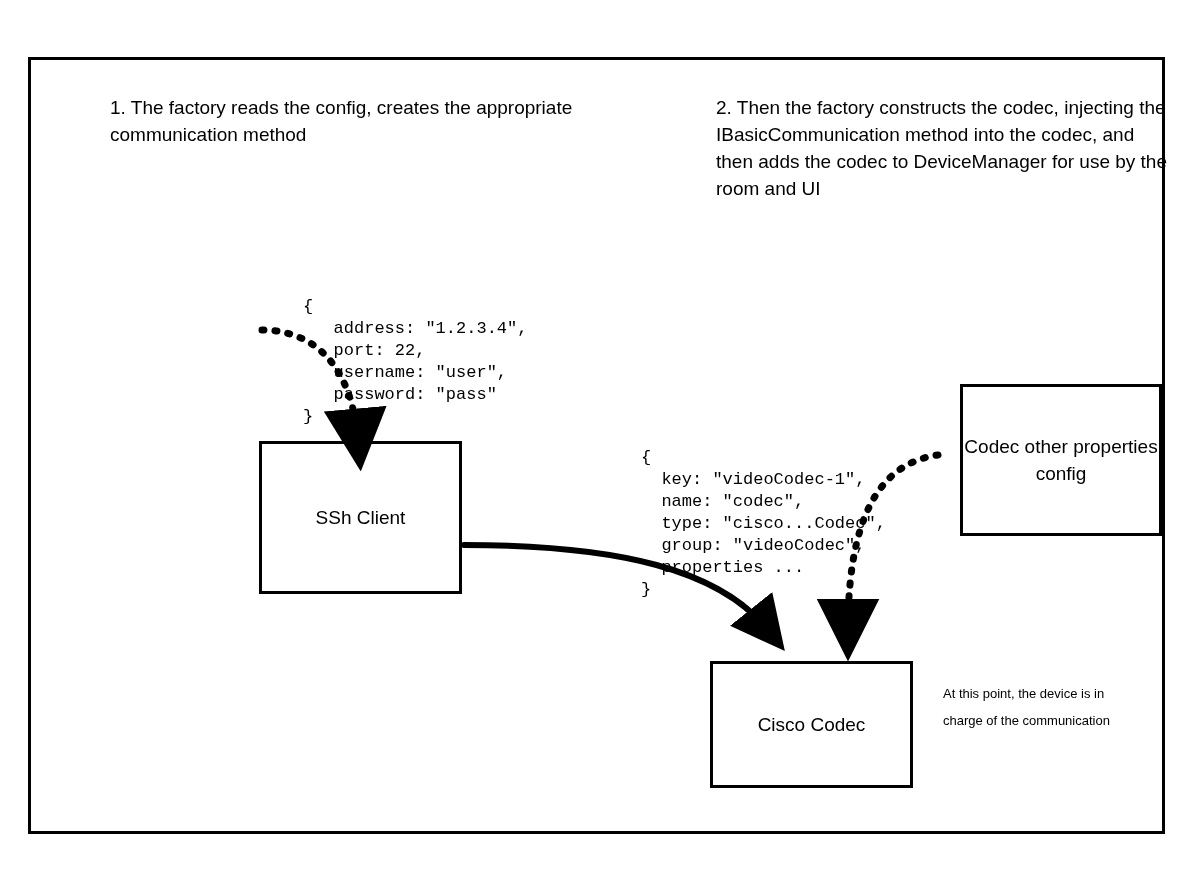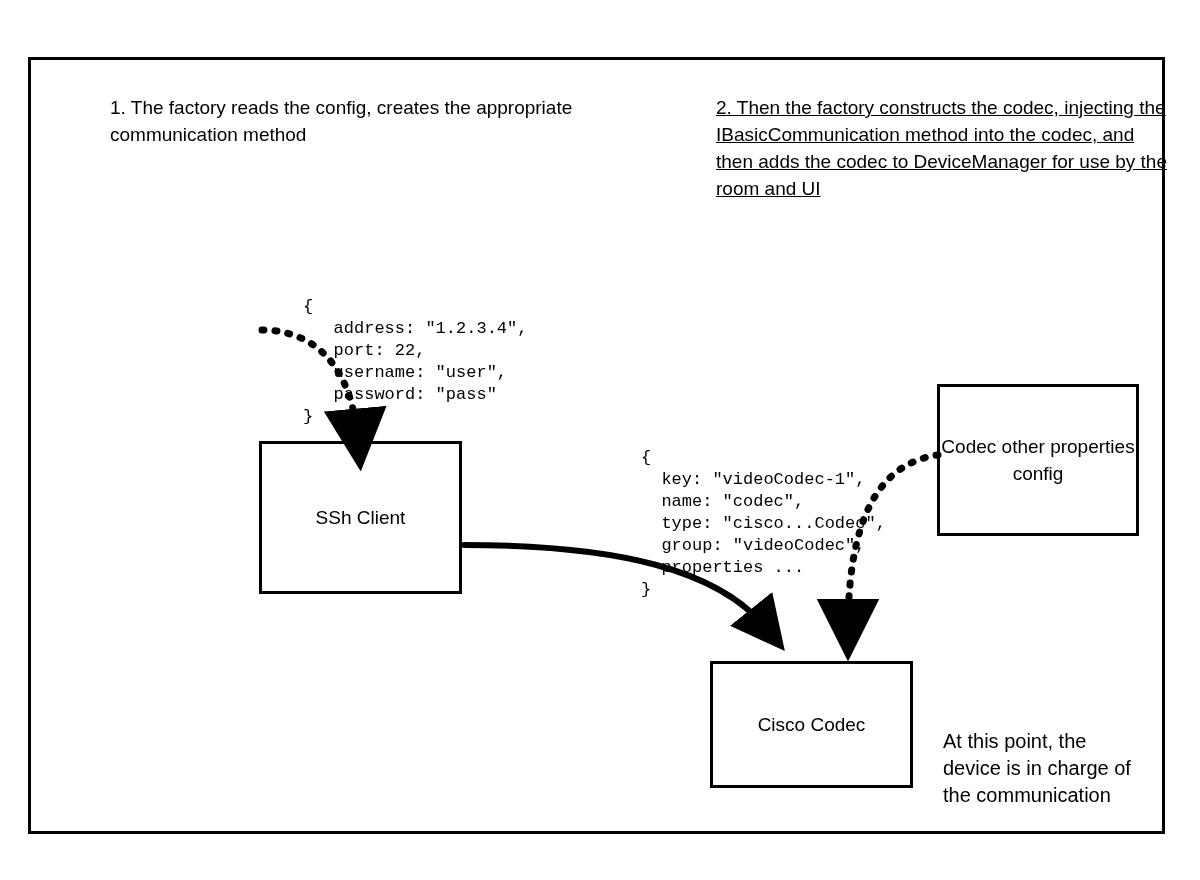--- a/index.html
+++ b/index.html
@@ -26,62 +26,61 @@
   }
   .note {
     position: absolute;
     font-size: 19px;
     line-height: 27px;
     color: #000000;
     white-space: pre-line;
     margin-left: 48px;
   }
   #note-1 { left: 62px; top: 94px; width: 500px; }
-  #note-2 { left: 668px; top: 94px; width: 460px; text-decoration: underline; }
+  #note-2 { left: 668px; top: 94px; width: 460px; }
 
   .box {
     position: absolute;
     border: 3px solid #000000;
     box-sizing: border-box;
     background: #ffffff;
     display: flex;
     align-items: center;
     justify-content: center;
     text-align: center;
     font-size: 19px;
     line-height: 27px;
     color: #000000;
     white-space: pre-line;
     z-index: 3;
   }
   #box-comm-config { left: 58px;  top: 254px; width: 200px; height: 155px; }
   #box-ssh-client  { left: 259px; top: 441px; width: 203px; height: 153px; }
-  #box-other-config{ left: 937px; top: 384px; width: 202px; height: 152px; }
+  #box-other-config{ left: 960px; top: 384px; width: 202px; height: 152px; }
   #box-cisco-codec { left: 710px; top: 661px; width: 203px; height: 127px; }
 
   .code {
     position: absolute;
     font-family: "Liberation Mono", monospace;
     font-size: 17px;
     line-height: 22px;
     color: #000000;
     white-space: pre;
     z-index: 2;
   }
   #code-comm  { left: 303px; top: 296px; }
   #code-props { left: 641px; top: 447px; }
 
   .sidetext {
     position: absolute;
-    font-size: 20px;
+    font-size: 13px;
     line-height: 27px;
     color: #000000;
     white-space: pre-line;
     z-index: 3;
-    margin-top: 48px;
   }
   #text-device-charge { left: 943px; top: 680px; width: 200px; }
 
   svg.arrows {
     position: absolute;
     left: 0;
     top: 0;
     width: 1200px;
     height: 880px;
     z-index: 4;

